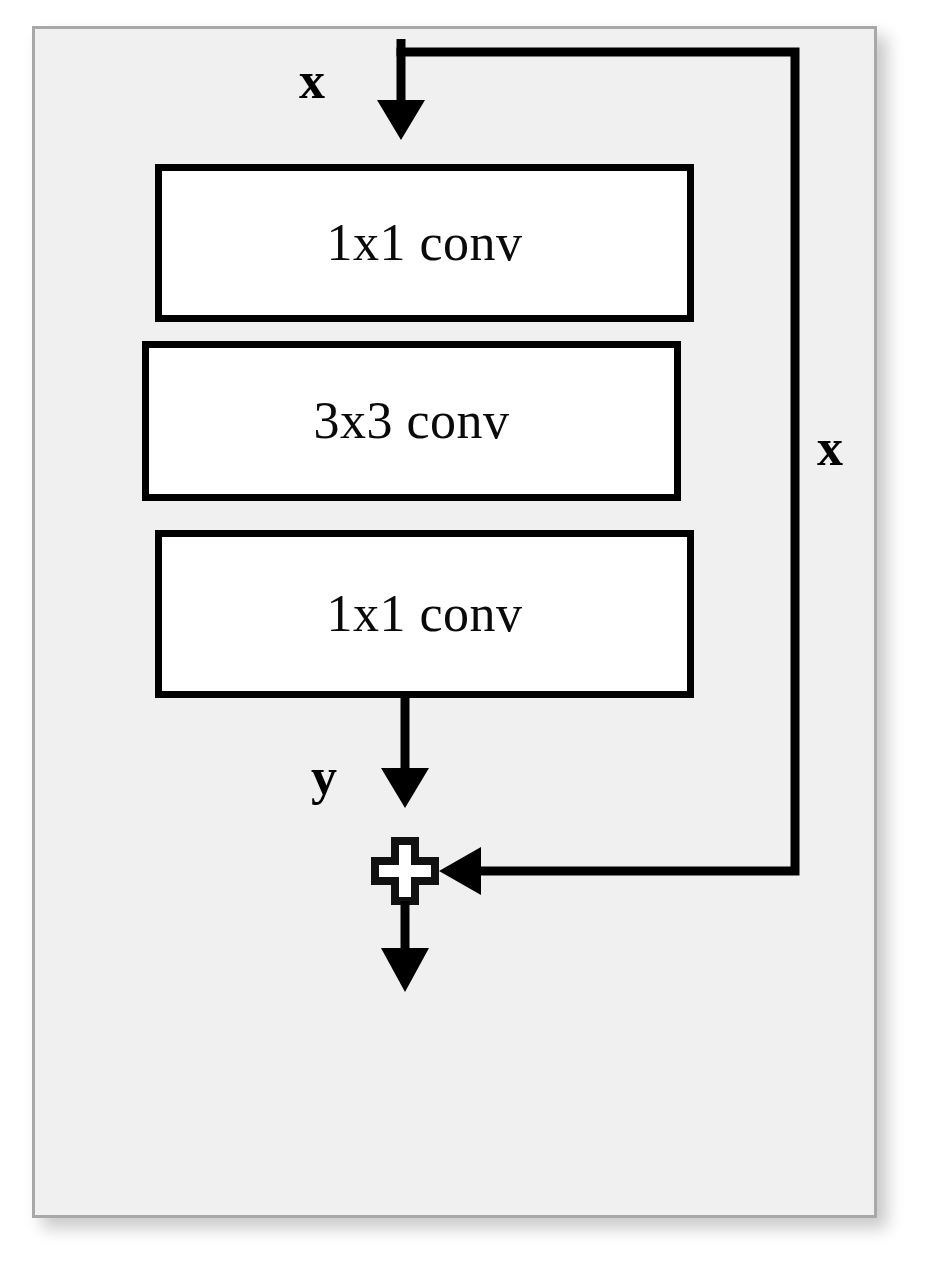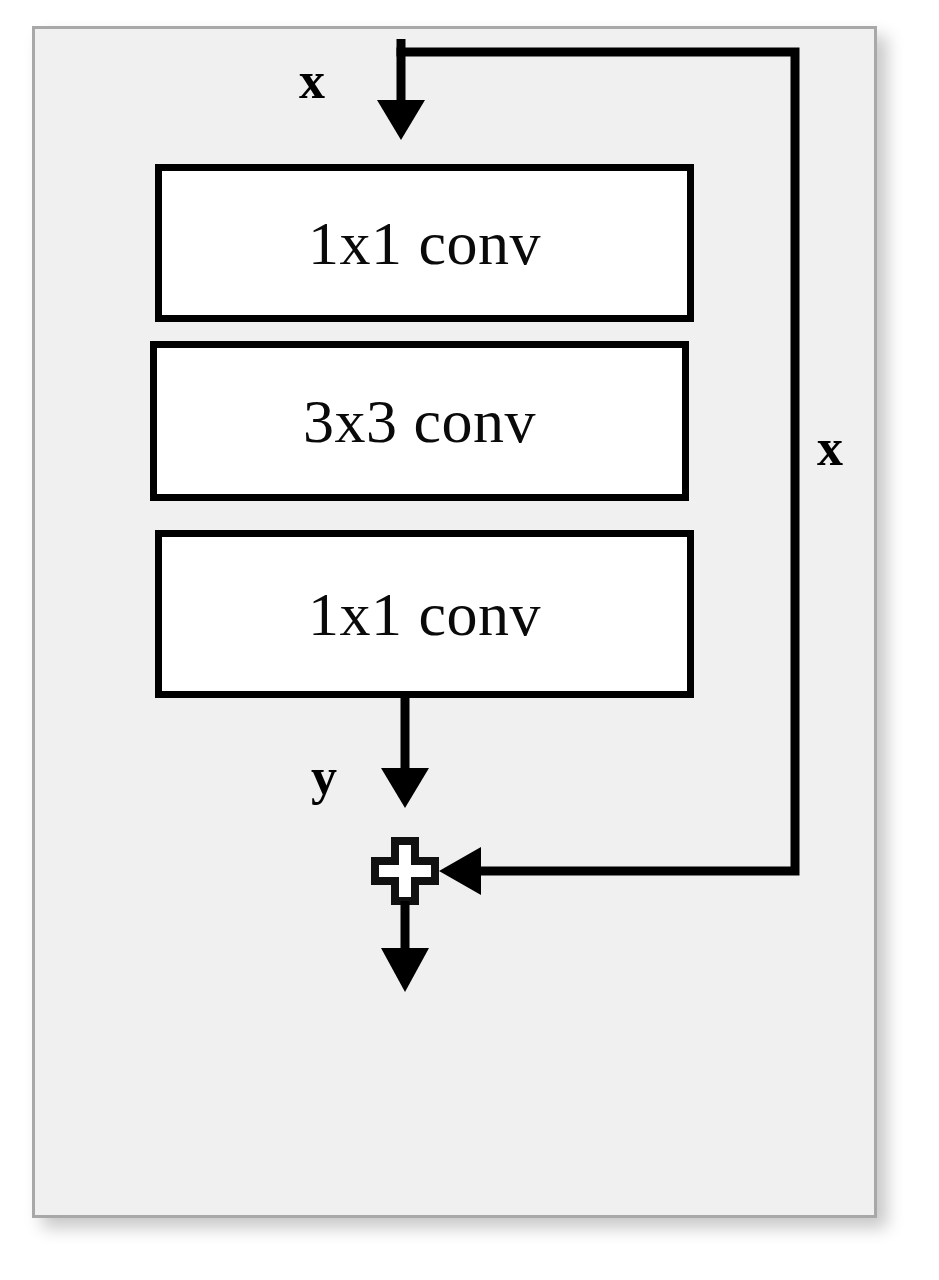--- a/index.html
+++ b/index.html
@@ -40,21 +40,21 @@
     position: absolute;
     background: #ffffff;
     border: 7px solid #000000;
     box-sizing: border-box;
     display: flex;
     align-items: center;
     justify-content: center;
   }
   .node-label {
     font-family: "Liberation Serif", serif;
-    font-size: 62px;
+    font-size: 52px;
     color: #0a0a0a;
     line-height: 1;
     letter-spacing: 0.5px;
     white-space: nowrap;
   }
   .var-label {
     position: absolute;
     font-family: "Liberation Serif", serif;
     font-weight: bold;
     font-size: 52px;
@@ -97,21 +97,21 @@
     <g>
       <line x1="405" y1="901" x2="405" y2="952" stroke="#000" stroke-width="9"></line>
       <polygon points="381,948 429,948 405,992" fill="#000"></polygon>
     </g>
   </svg>
 
   <div class="node-box" style="left:155px; top:164px; width:539px; height:158px;">
     <span class="node-label">1x1 conv</span>
   </div>
 
-  <div class="node-box" style="left:150px; top:341px; width:539px; height:160px;">
+  <div class="node-box" style="left:142px; top:341px; width:539px; height:160px;">
     <span class="node-label">3x3 conv</span>
   </div>
 
   <div class="node-box" style="left:155px; top:530px; width:539px; height:168px;">
     <span class="node-label">1x1 conv</span>
   </div>
 
 
   <span class="var-label" style="left:299px; top:55px;">x</span>
 

